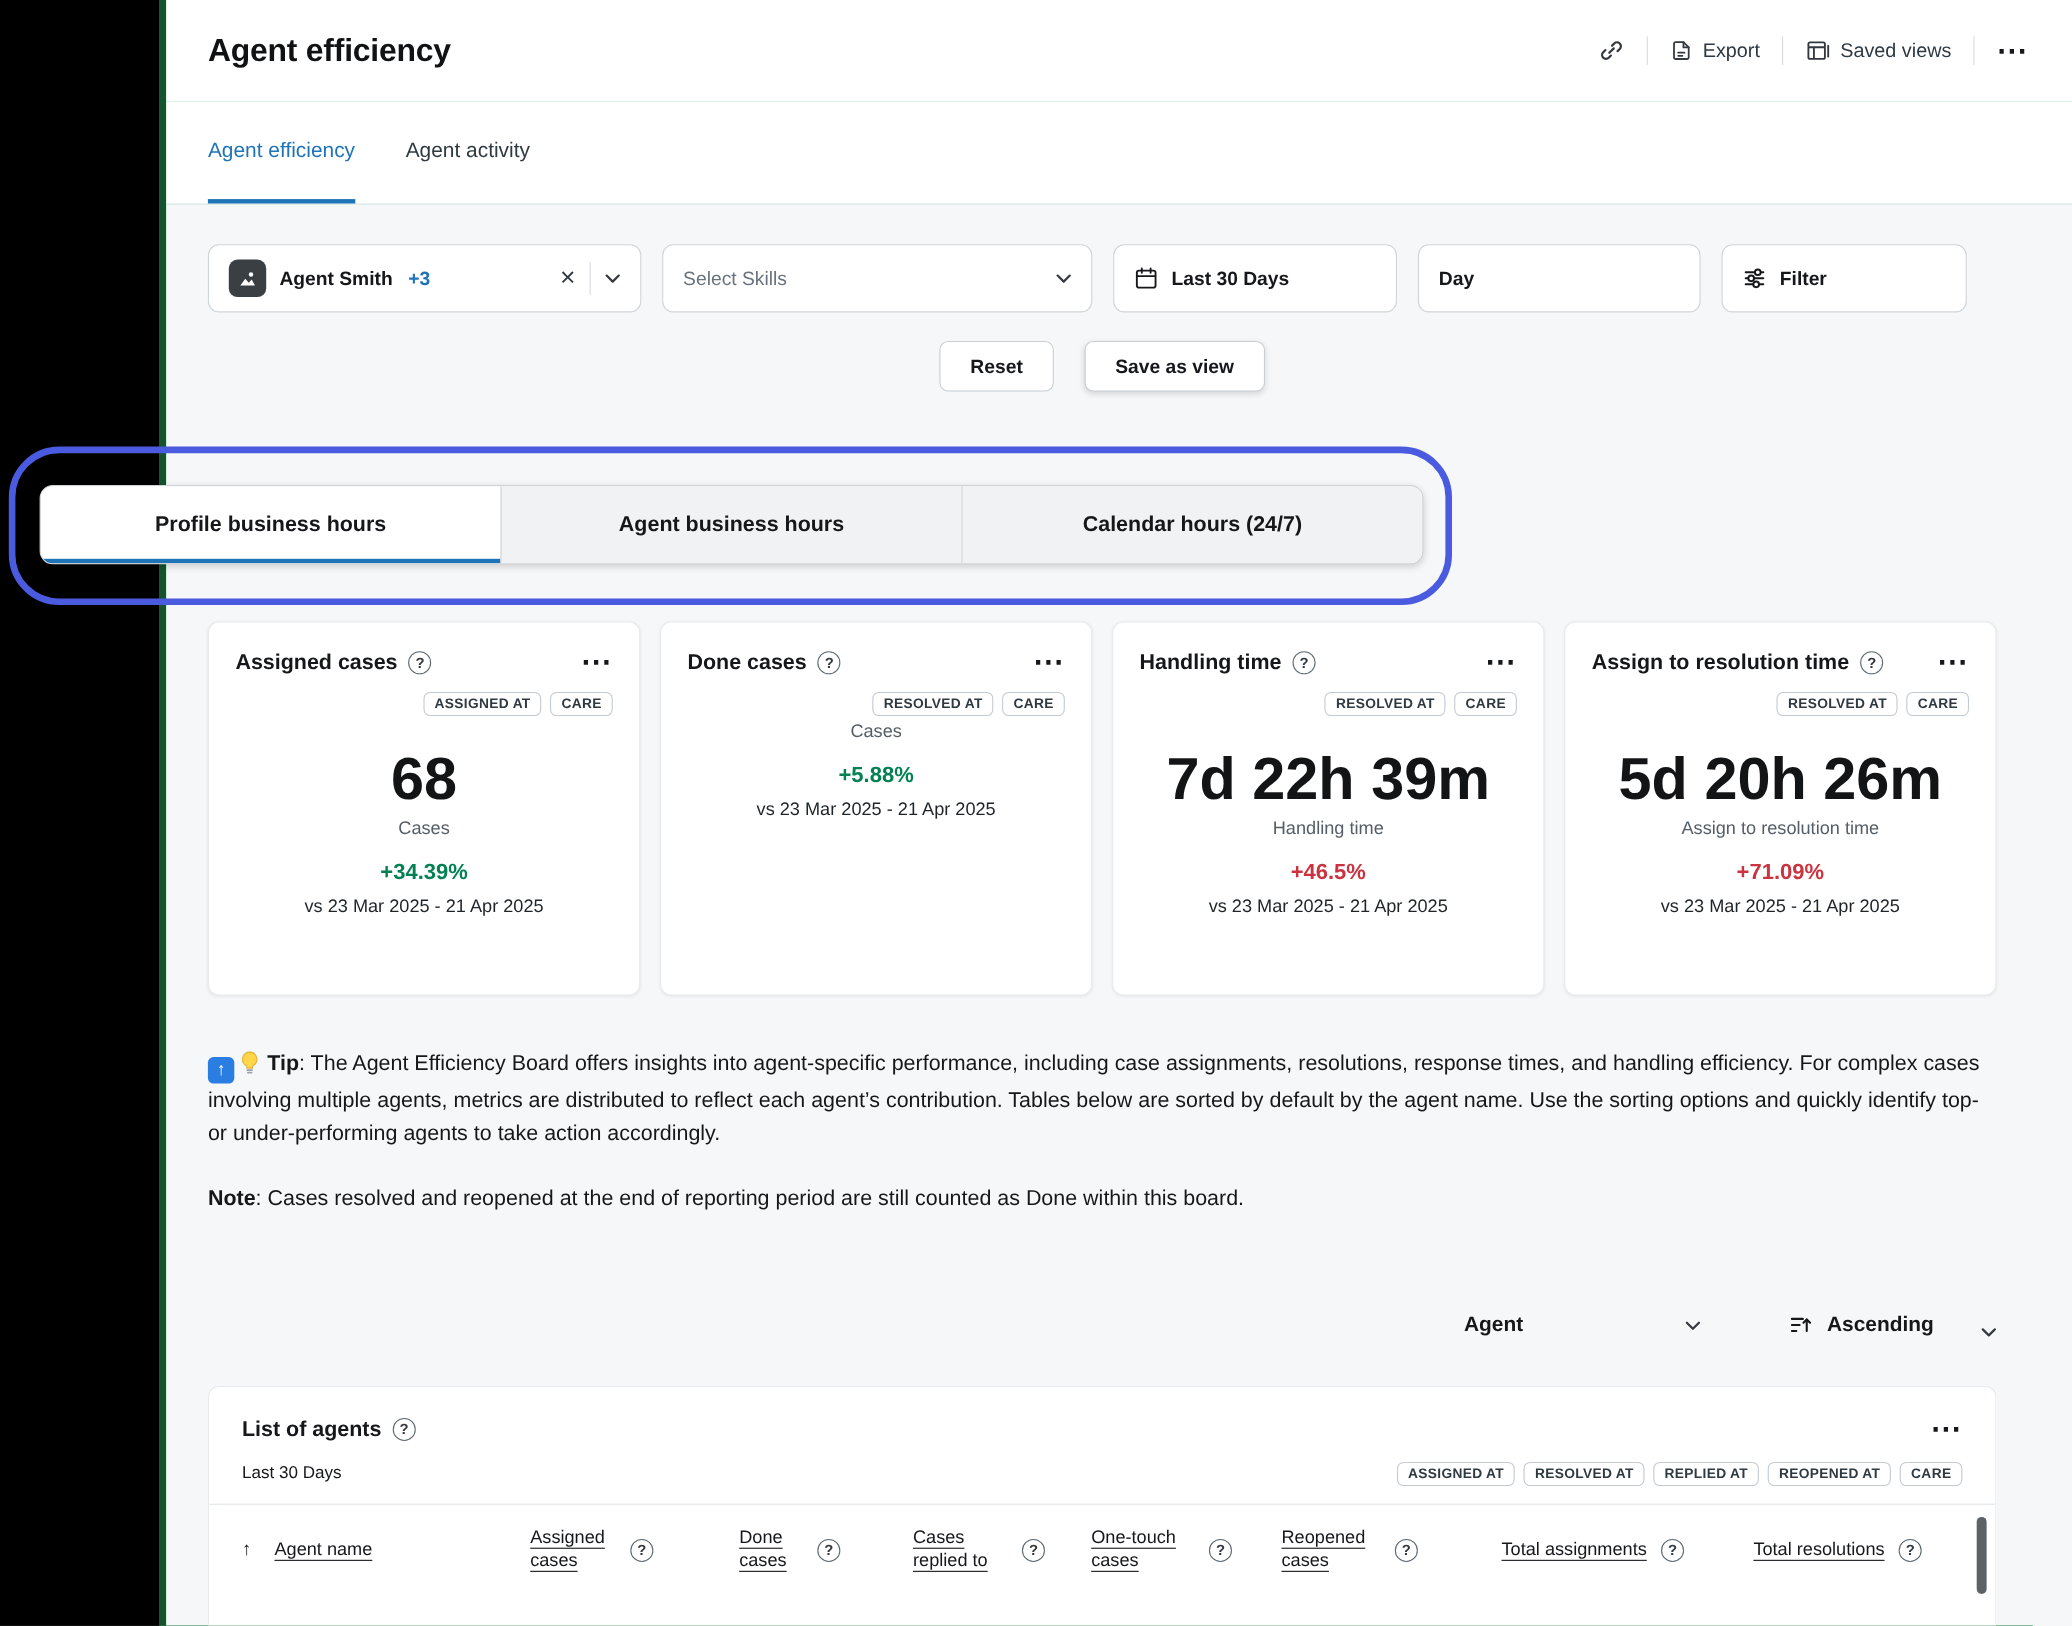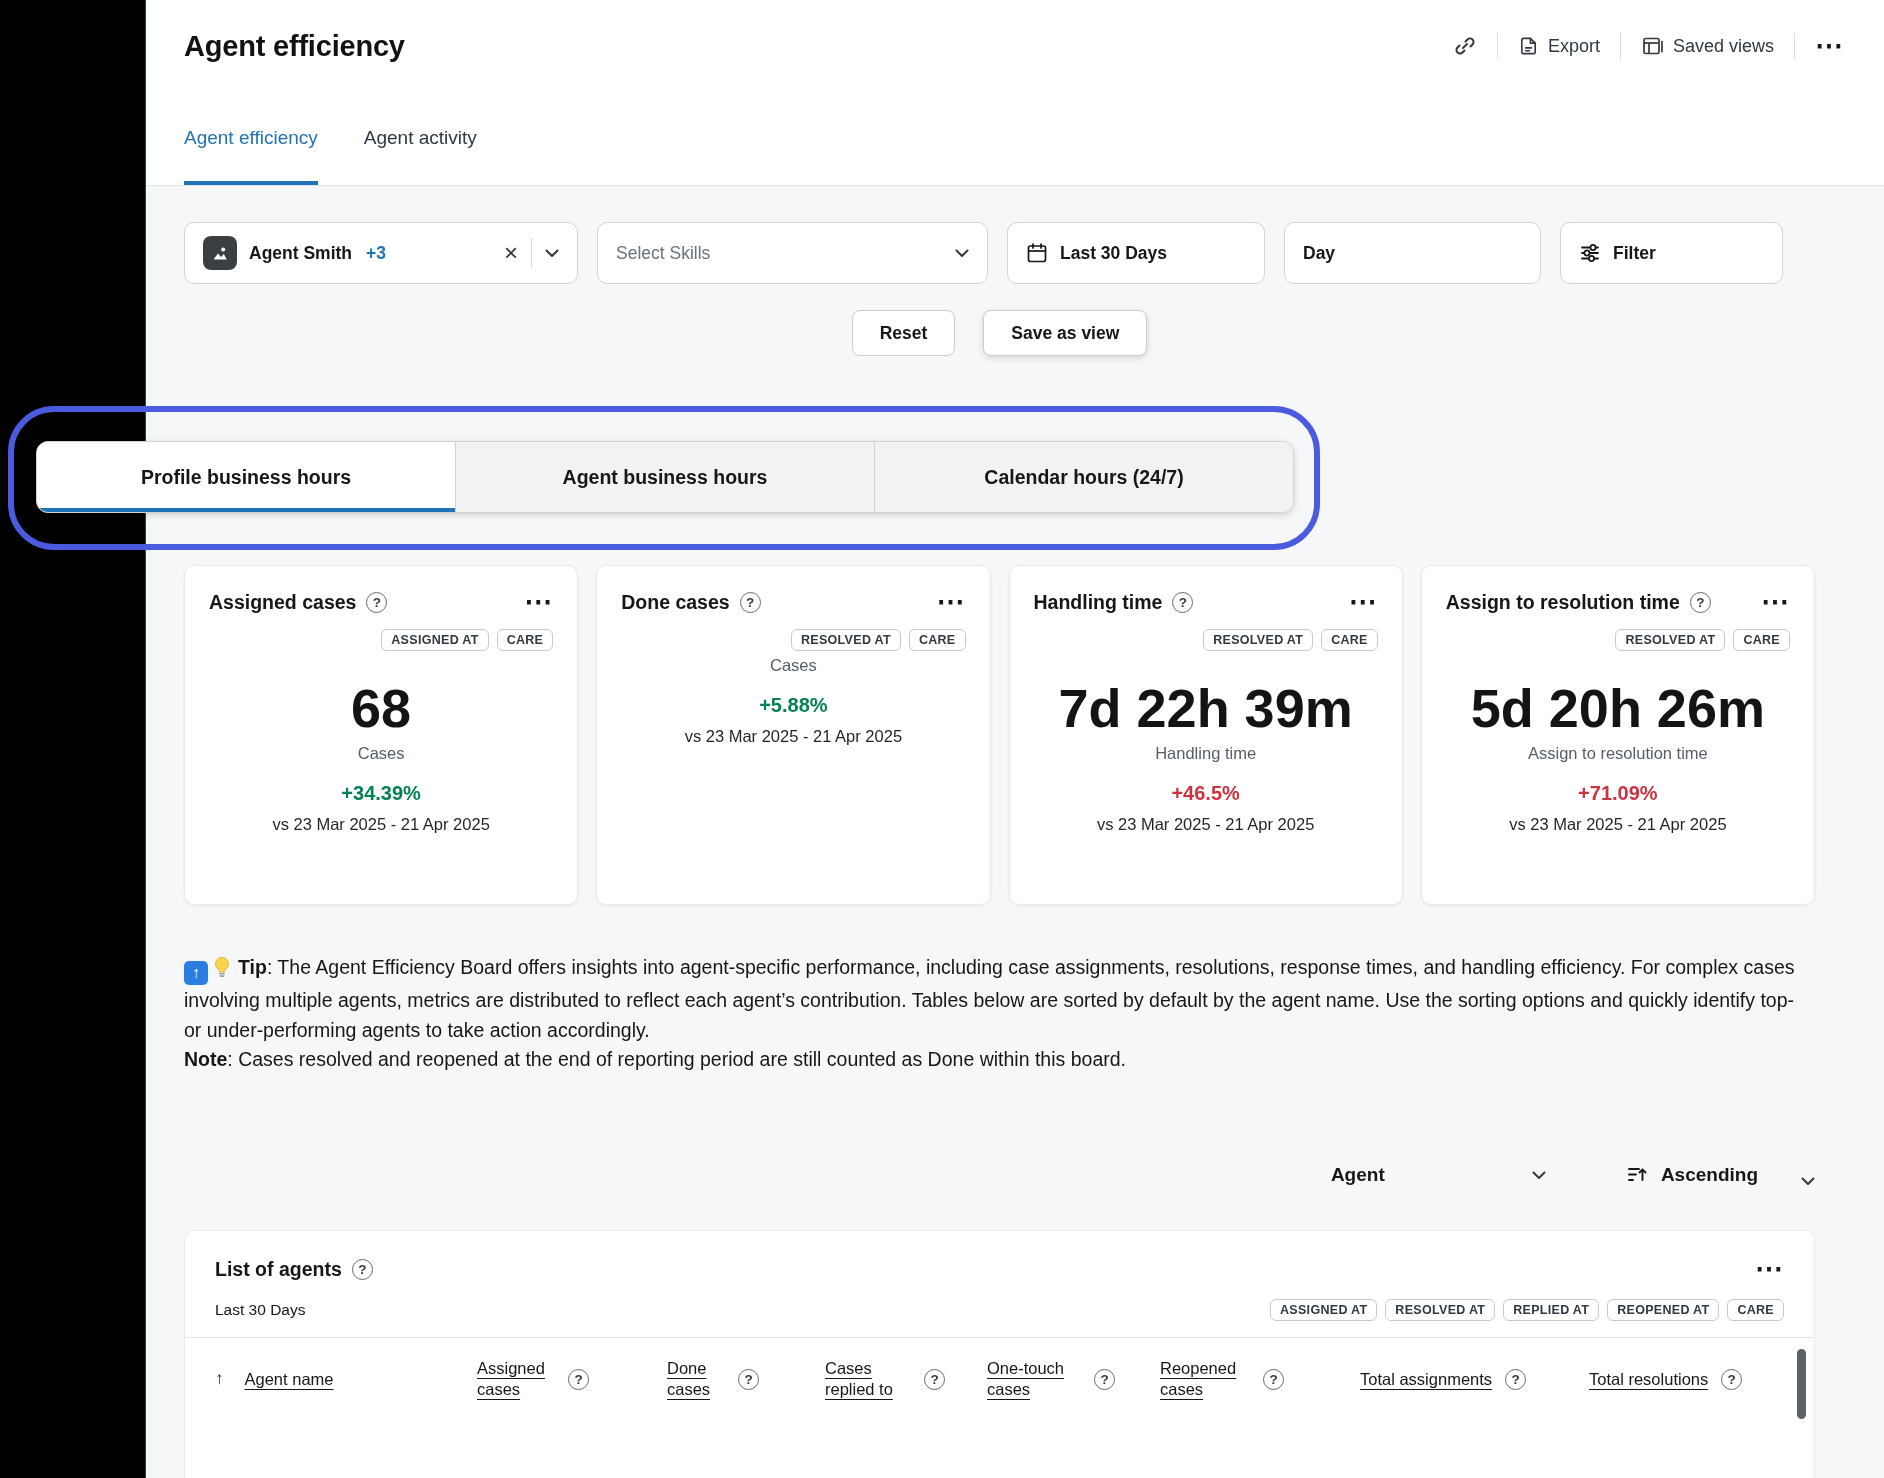--- a/index.html
+++ b/index.html
@@ -7,21 +7,21 @@
   body {
     font-family: "Liberation Sans", sans-serif;
     background:#000;
     position:relative;
     overflow:hidden;
     color:#16171a;
   }
   .letterbox { position:absolute; left:0; top:0; width:145px; height:1478px; background:#000; }
   .app {
     position:absolute; left:145px; top:0; right:0; bottom:0;
-    background:#22c55e; border-left:1px solid #14532d; overflow:hidden;
+    background:#22c55e; border-left:6px solid #14532d; overflow:hidden;
   }
   
   .topbar { height:92px; display:flex; align-items:center; justify-content:space-between; padding:0 40px 0 38px; background:#fff; }
   .topbar h1 { font-size:29px; font-weight:bold; letter-spacing:-0.2px; color:#101214; }
   .topbar-actions { display:flex; align-items:center; gap:20px; }
   .tb-action { display:flex; align-items:center; gap:9px; background:none; border:none; font-family:inherit; font-size:18px; color:#2f3941; cursor:pointer; }
   .icon-btn { display:inline-flex; cursor:pointer; }
   .vdiv { width:1px; height:26px; background:#d8dcde; }
   .kebab { font-size:28px; font-weight:bold; line-height:1; color:#16171a; cursor:pointer; letter-spacing:1px; }
   
@@ -58,21 +58,21 @@
   .card-badges { display:flex; justify-content:flex-end; gap:8px; margin-top:13px; }
   .badge { border:1px solid #c4cacf; border-radius:6px; padding:3px 9px; font-size:12.5px; font-weight:bold; color:#2f3941; background:#fff; letter-spacing:.3px; white-space:nowrap; }
   .card-value { text-align:center; font-size:54px; font-weight:bold; margin-top:26px; color:#121416; white-space:nowrap; }
   .card-unit { text-align:center; font-size:16.5px; color:#555e66; margin-top:5px; }
   .card-change { text-align:center; font-size:20px; font-weight:bold; margin-top:19px; }
   .card-change.pos { color:#038153; }
   .card-change.neg { color:#cc3340; }
   .card-compare { text-align:center; font-size:16.5px; color:#1f2428; margin-top:10px; }
   
   .tip { margin-top:48px; font-size:19.5px; line-height:1.5; color:#16171a; }
-  .note { font-size:19.5px; line-height:1.5; }
+  .note { margin-top:30px; font-size:19.5px; line-height:1.5; }
   .emoji-up { display:inline-flex; width:24px; height:24px; background:#2a7de1; border-radius:5px; color:#fff; align-items:center; justify-content:center; font-size:16px; font-weight:bold; vertical-align:-4px; margin-right:4px; }
   .emoji-bulb { vertical-align:-4px; margin-right:6px; }
   
   .sortrow { margin-top:90px; display:flex; justify-content:flex-end; align-items:center; font-size:19px; font-weight:bold; color:#16171a; }
   .sort-field { display:flex; align-items:center; justify-content:space-between; width:215px; cursor:pointer; }
   .sort-order { display:flex; align-items:flex-end; gap:13px; margin-left:80px; cursor:pointer; }
   .sort-order .chev { margin-left:30px; }
   
   .table-card { margin-top:44px; background:#fff; border:1px solid #e8eaec; border-bottom:none; border-radius:10px 10px 0 0; padding:24px 30px 0; position:relative; height:260px; }
   .t-head { display:flex; align-items:center; gap:10px; }

